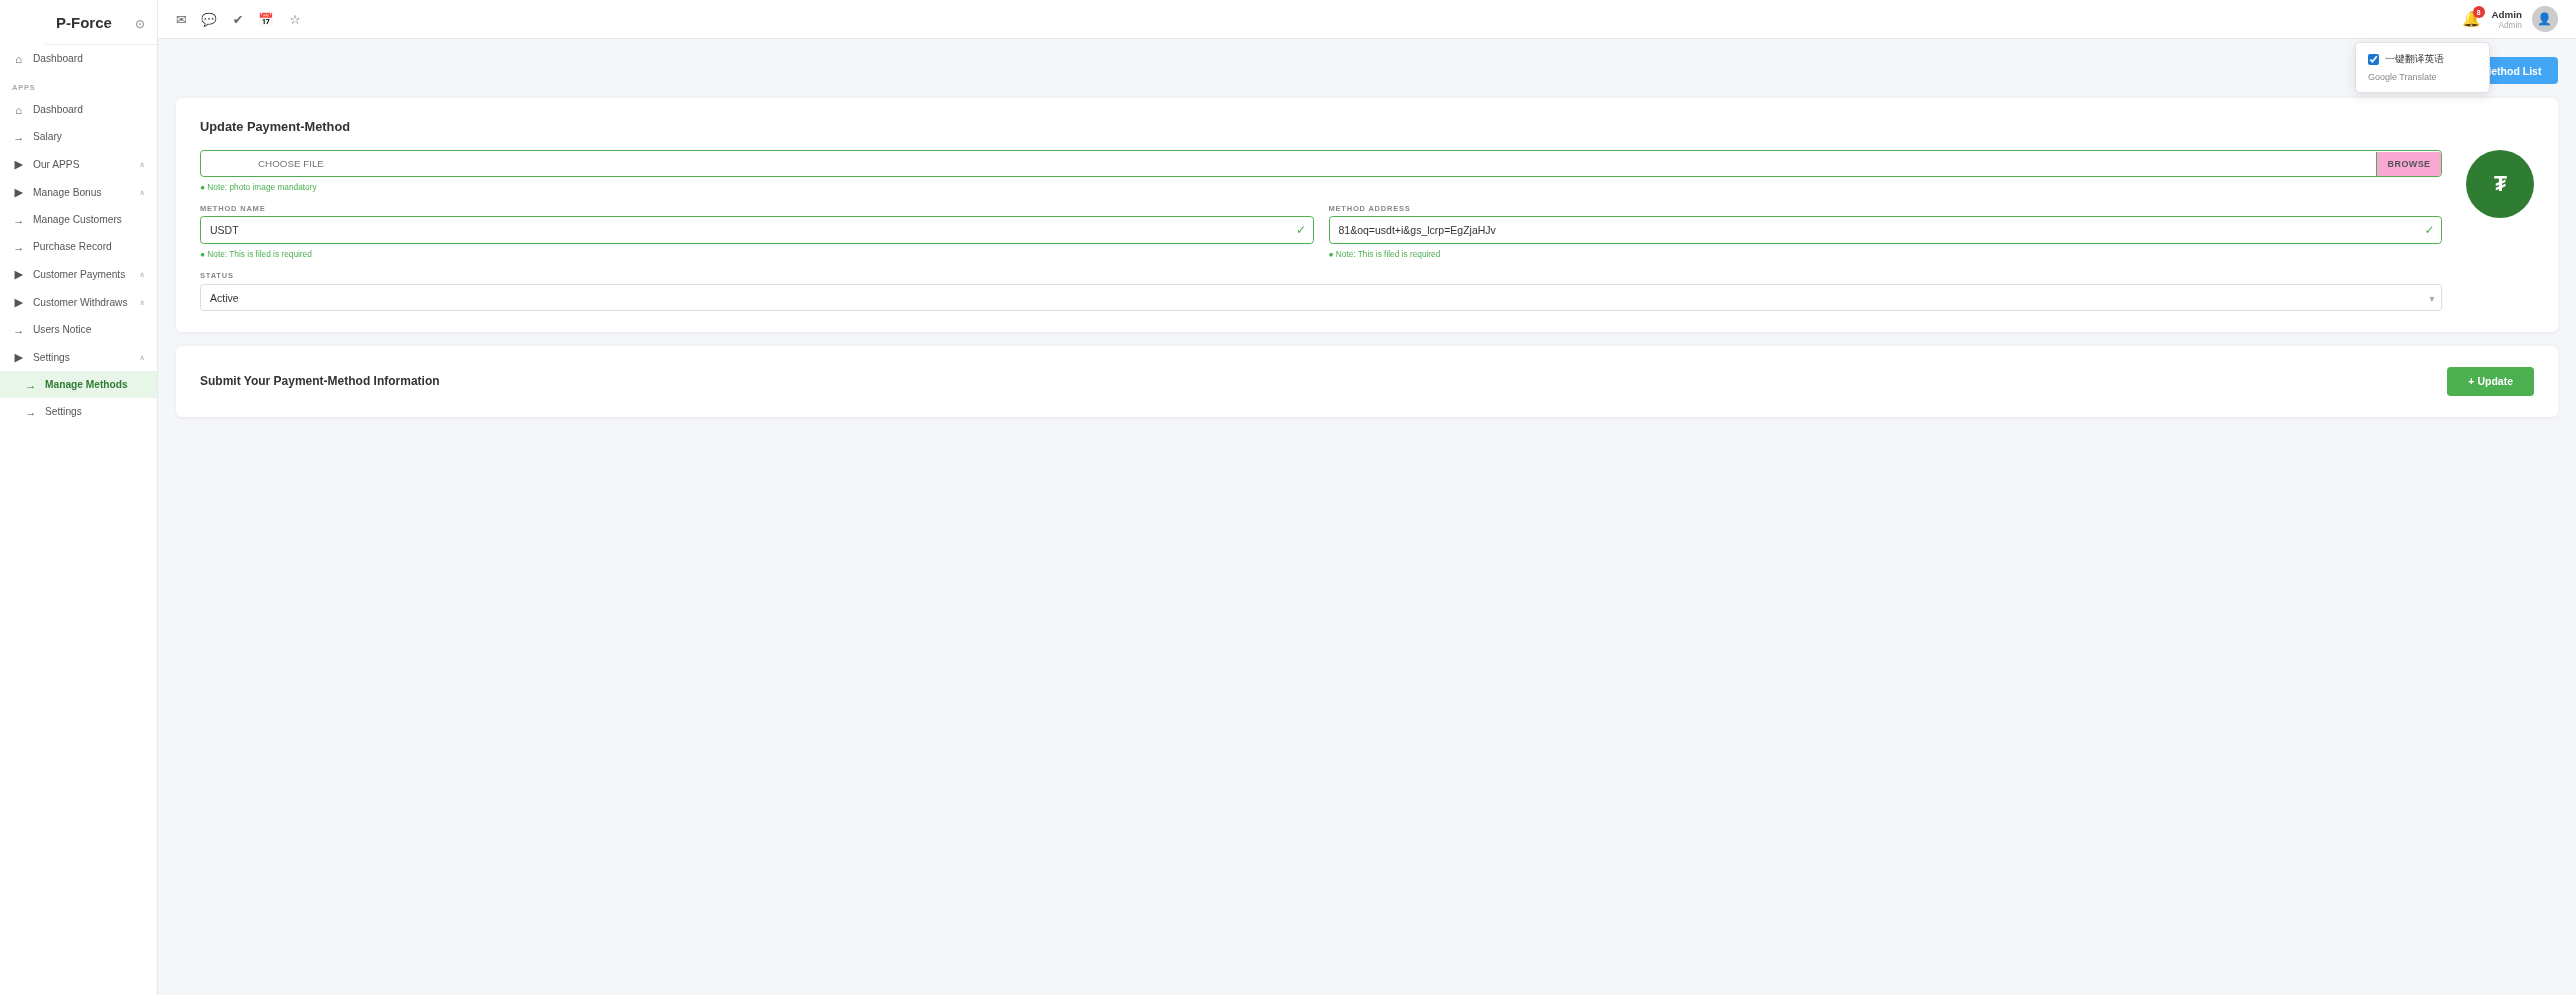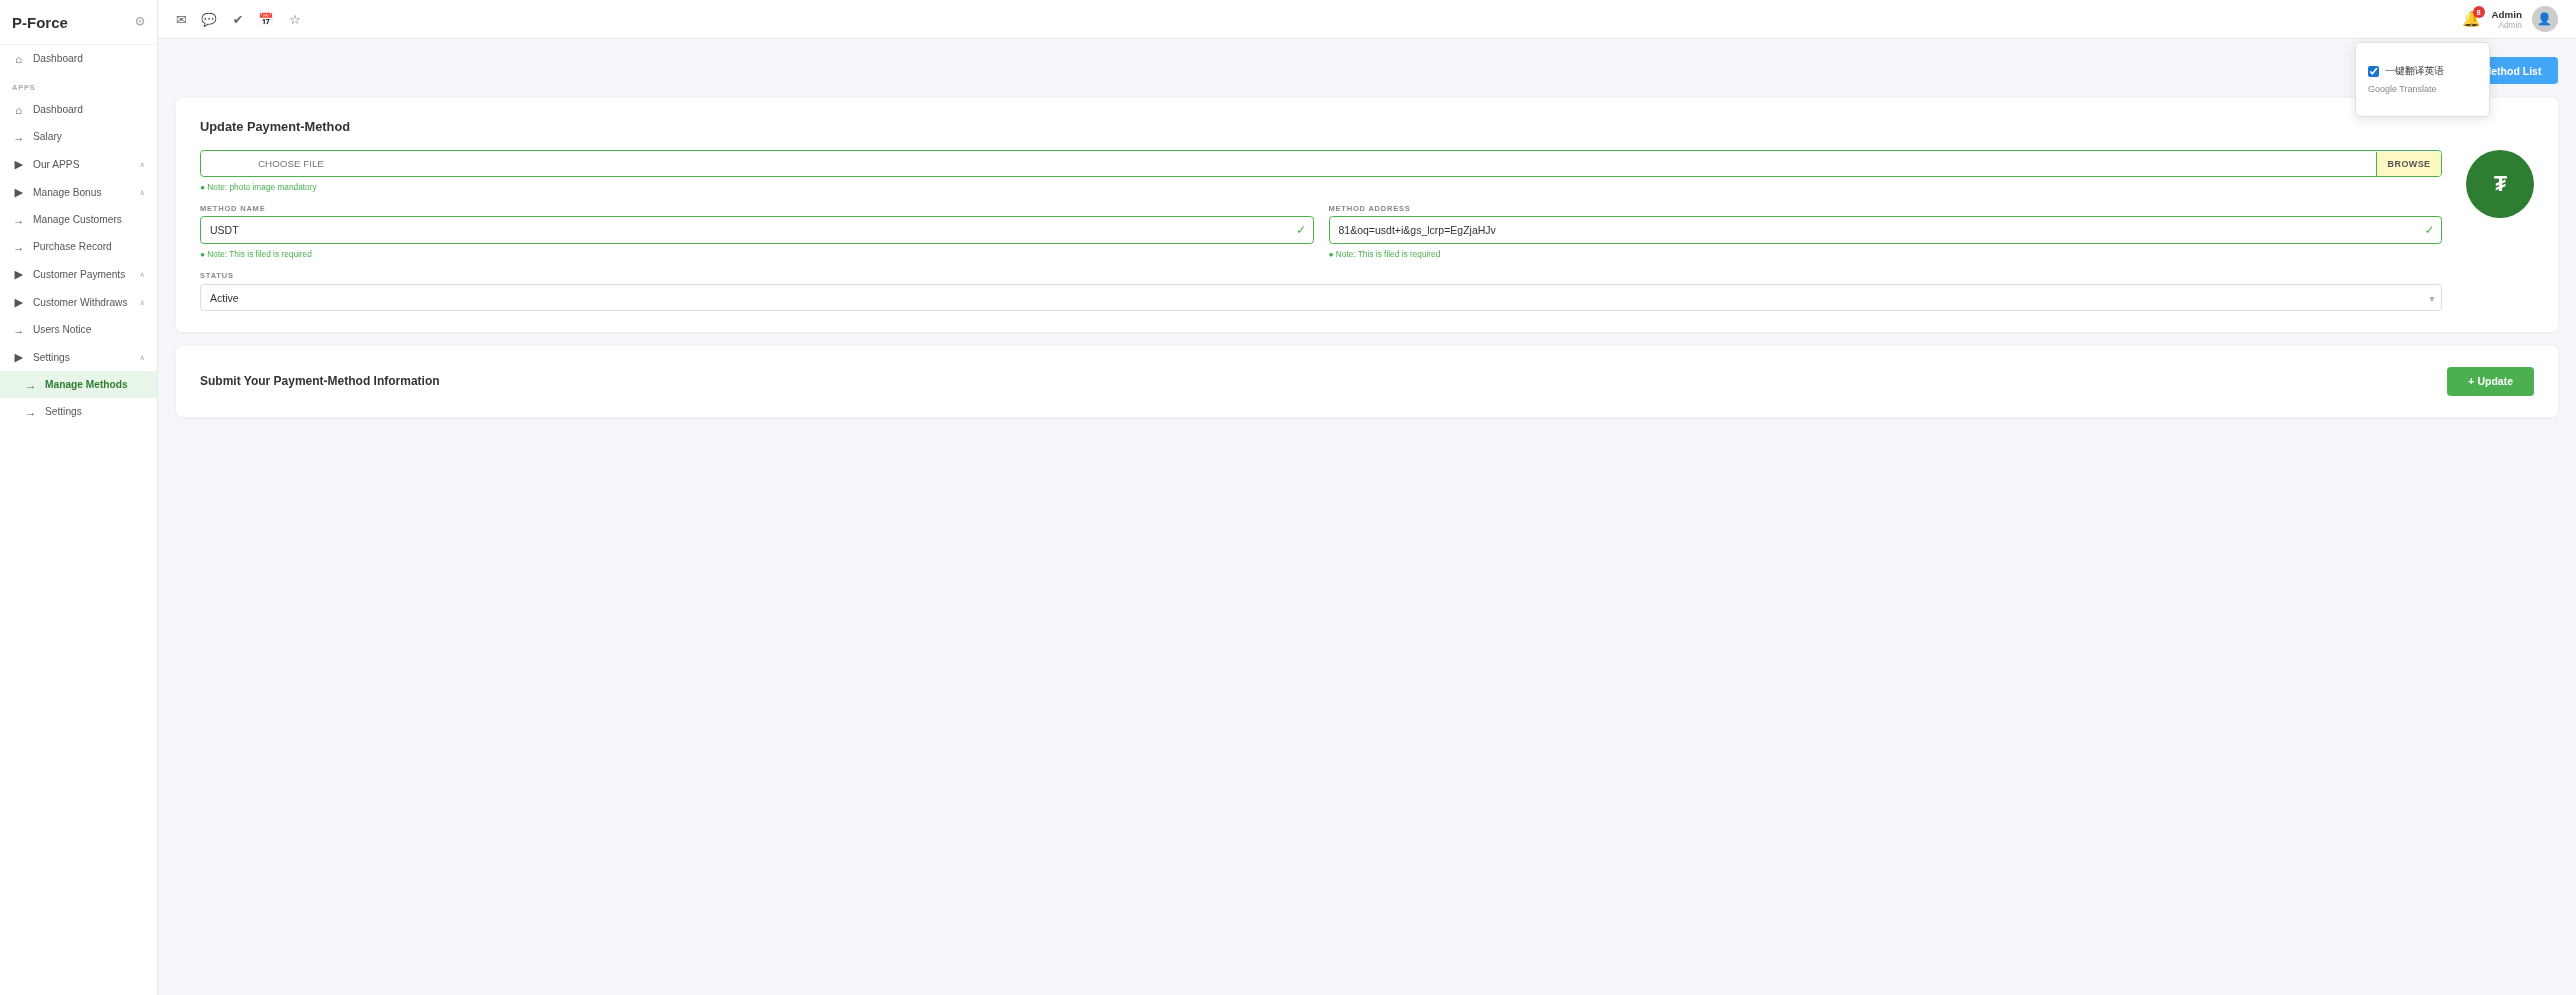--- a/index.html
+++ b/index.html
@@ -11,27 +11,28 @@
       min-width: 158px;
       background: #fff;
       border-right: 0.8px solid #e8e8e8;
       display: flex;
       flex-direction: column;
       height: 100vh;
       overflow-y: auto;
     }
     .sidebar-brand {
       display: flex;
-      align-items: flex-start;
+      align-items: flex-end;
       justify-content: space-between;
       padding: 13.5px 12px;
       font-size: 15px;
       font-weight: 700;
       color: #333;
       border-bottom: 0.8px solid #f0f0f0;
+      margin-left: 44px;
     }
     .sidebar-brand .settings-icon {
       color: #aaa;
       font-size: 12px;
       cursor: pointer;
     }
     .sidebar-section-label {
       font-size: 7.5px;
       font-weight: 600;
       color: #aaa;
@@ -127,21 +128,21 @@
     }
 
     
     .translate-dropdown {
       position: absolute;
       top: 36px;
       right: 68px;
       background: #fff;
       border: 0.8px solid #e0e0e0;
       border-radius: 4.5px;
-      padding: 22px 12px;
+      padding: 10px 12px;
       box-shadow: 0 3px 12px rgba(0,0,0,0.10);
       z-index: 100;
       min-width: 135px;
     }
     .translate-dropdown .translate-row {
       display: flex;
       align-items: center;
       gap: 6px;
       margin-bottom: 6px;
     }
@@ -283,21 +284,21 @@
     .upload-row input {
       flex: 1;
       border: none;
       outline: none;
       padding: 6.8px 9px;
       font-size: 9.8px;
       color: #999;
       background: #fff;
     }
     .upload-row .browse-btn {
-      background: #fef9c3;
+      background: #f9a8d4;
       border-left: 1.1px solid #4caf50;
       padding: 6.8px 10.5px;
       font-size: 9px;
       font-weight: 600;
       color: #555;
       cursor: pointer;
       letter-spacing: 0.4px;
     }
 
     

